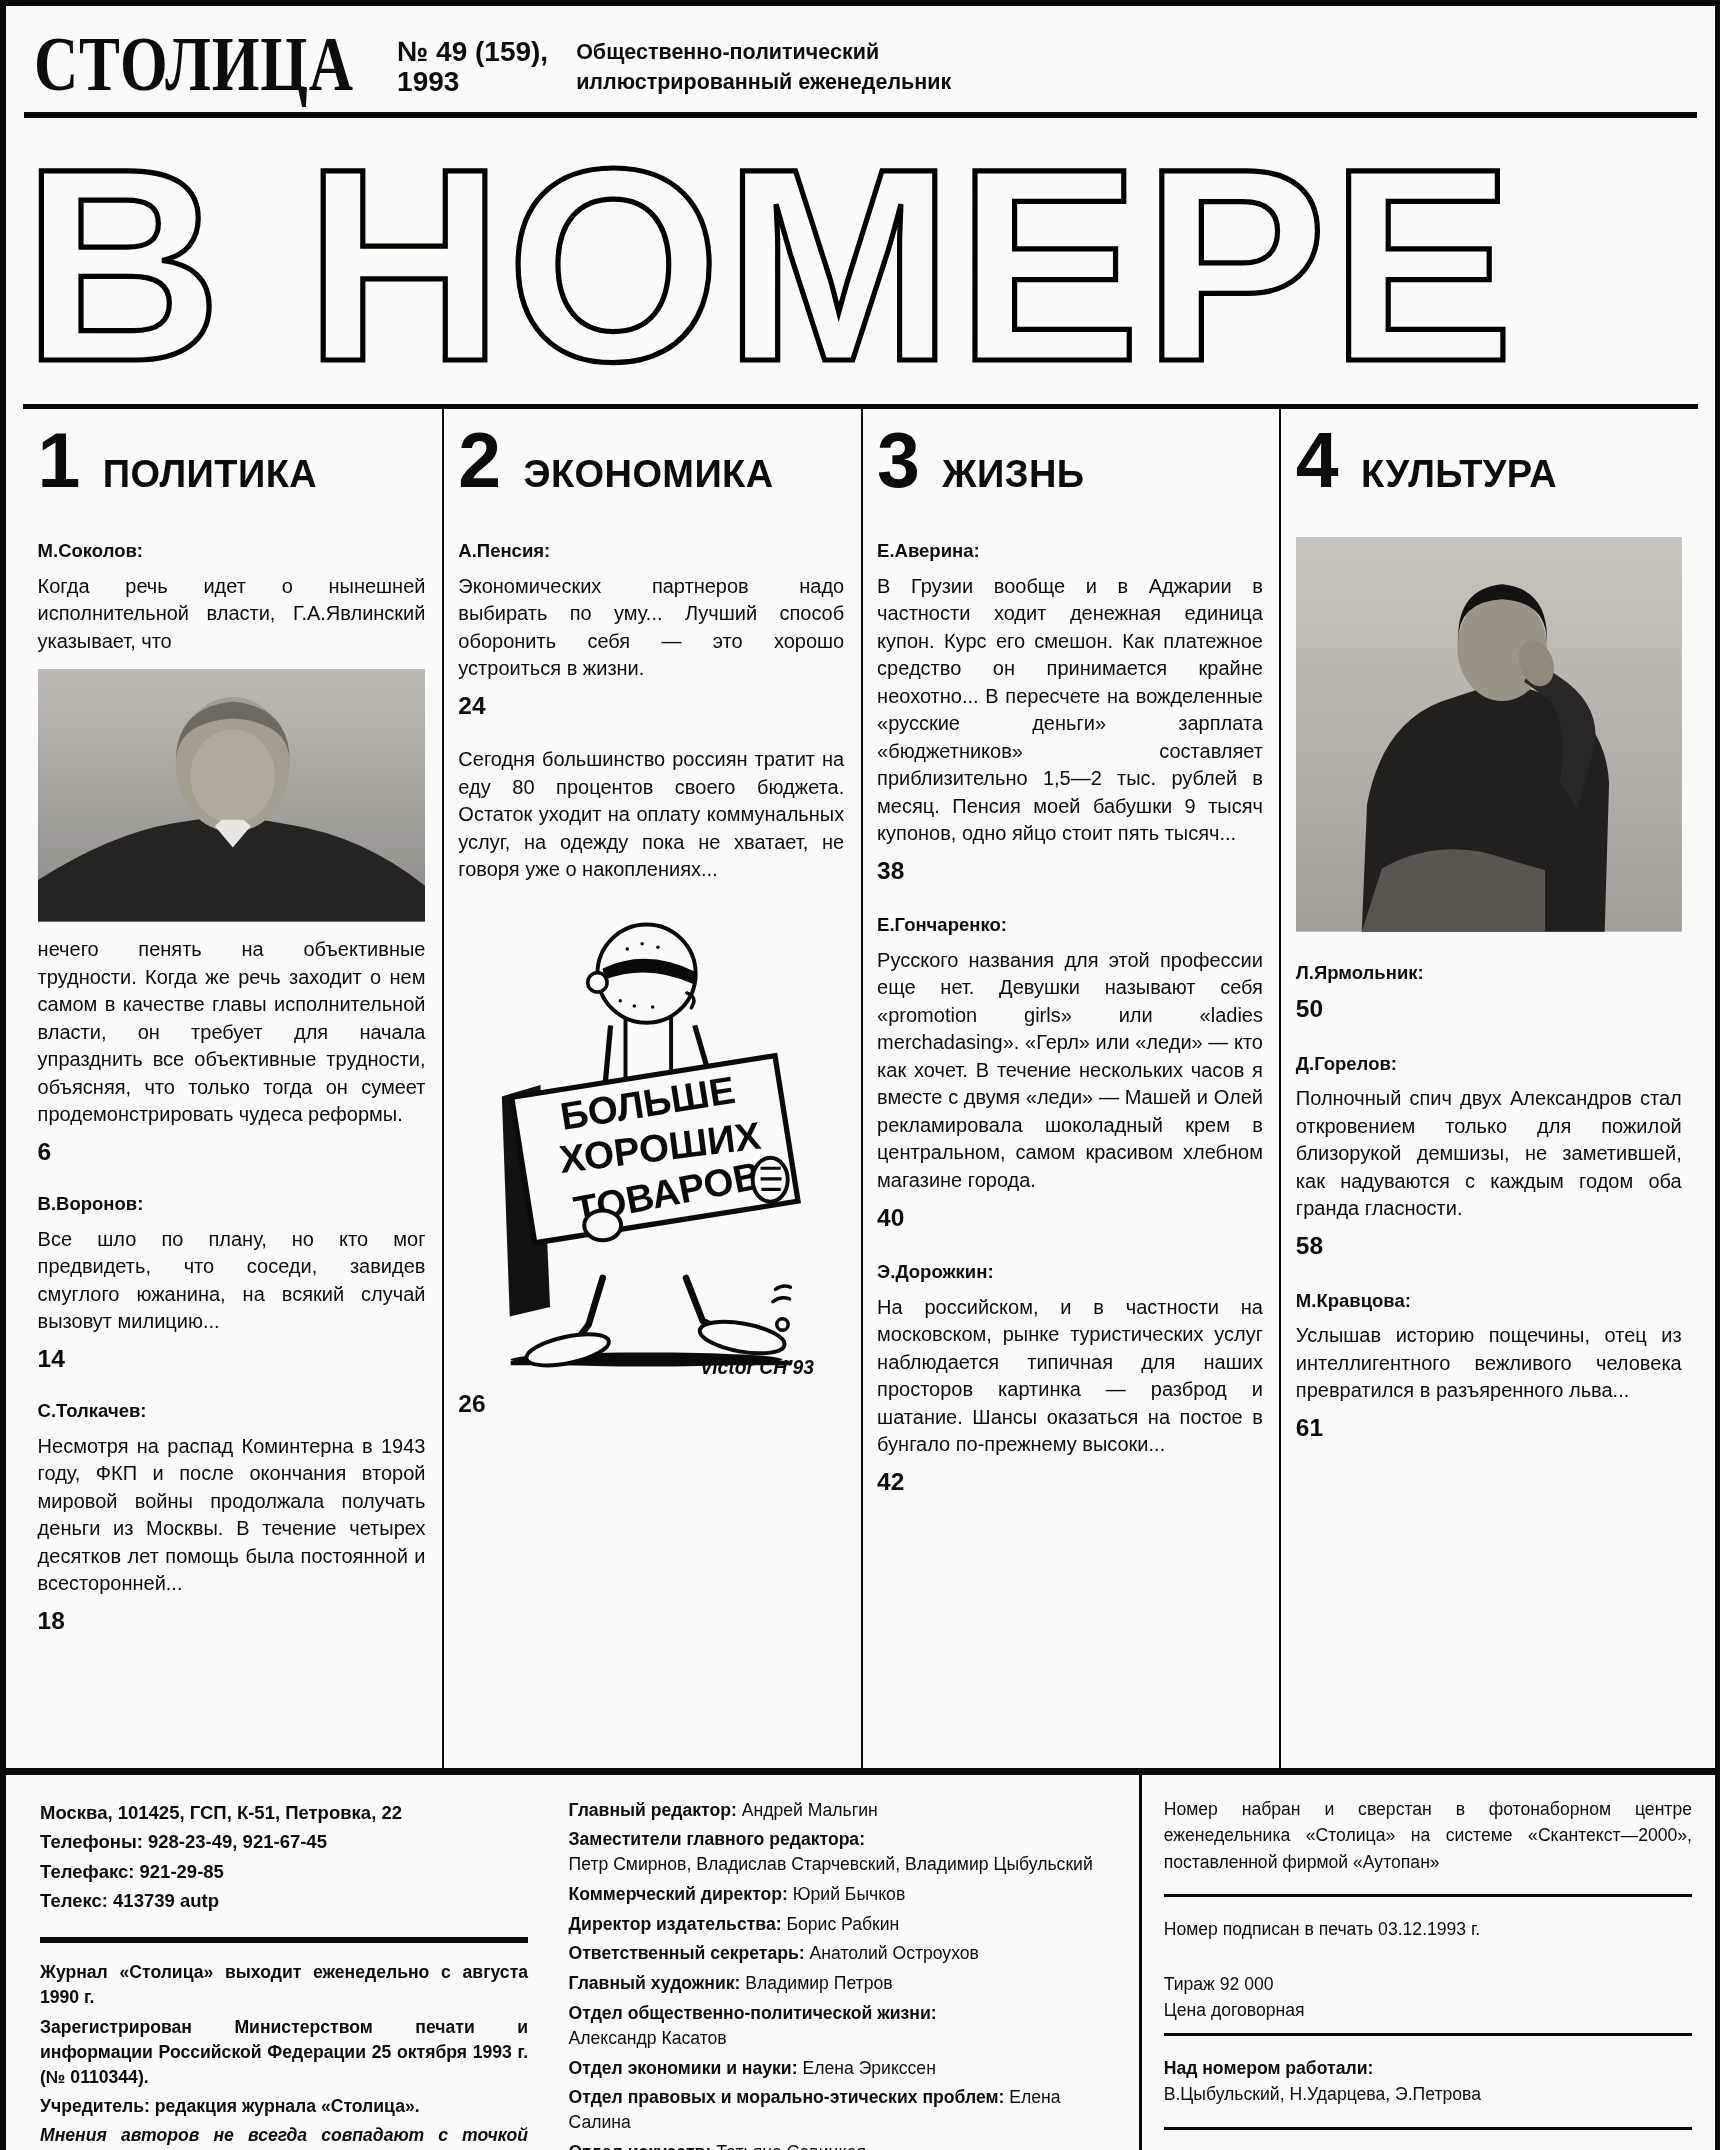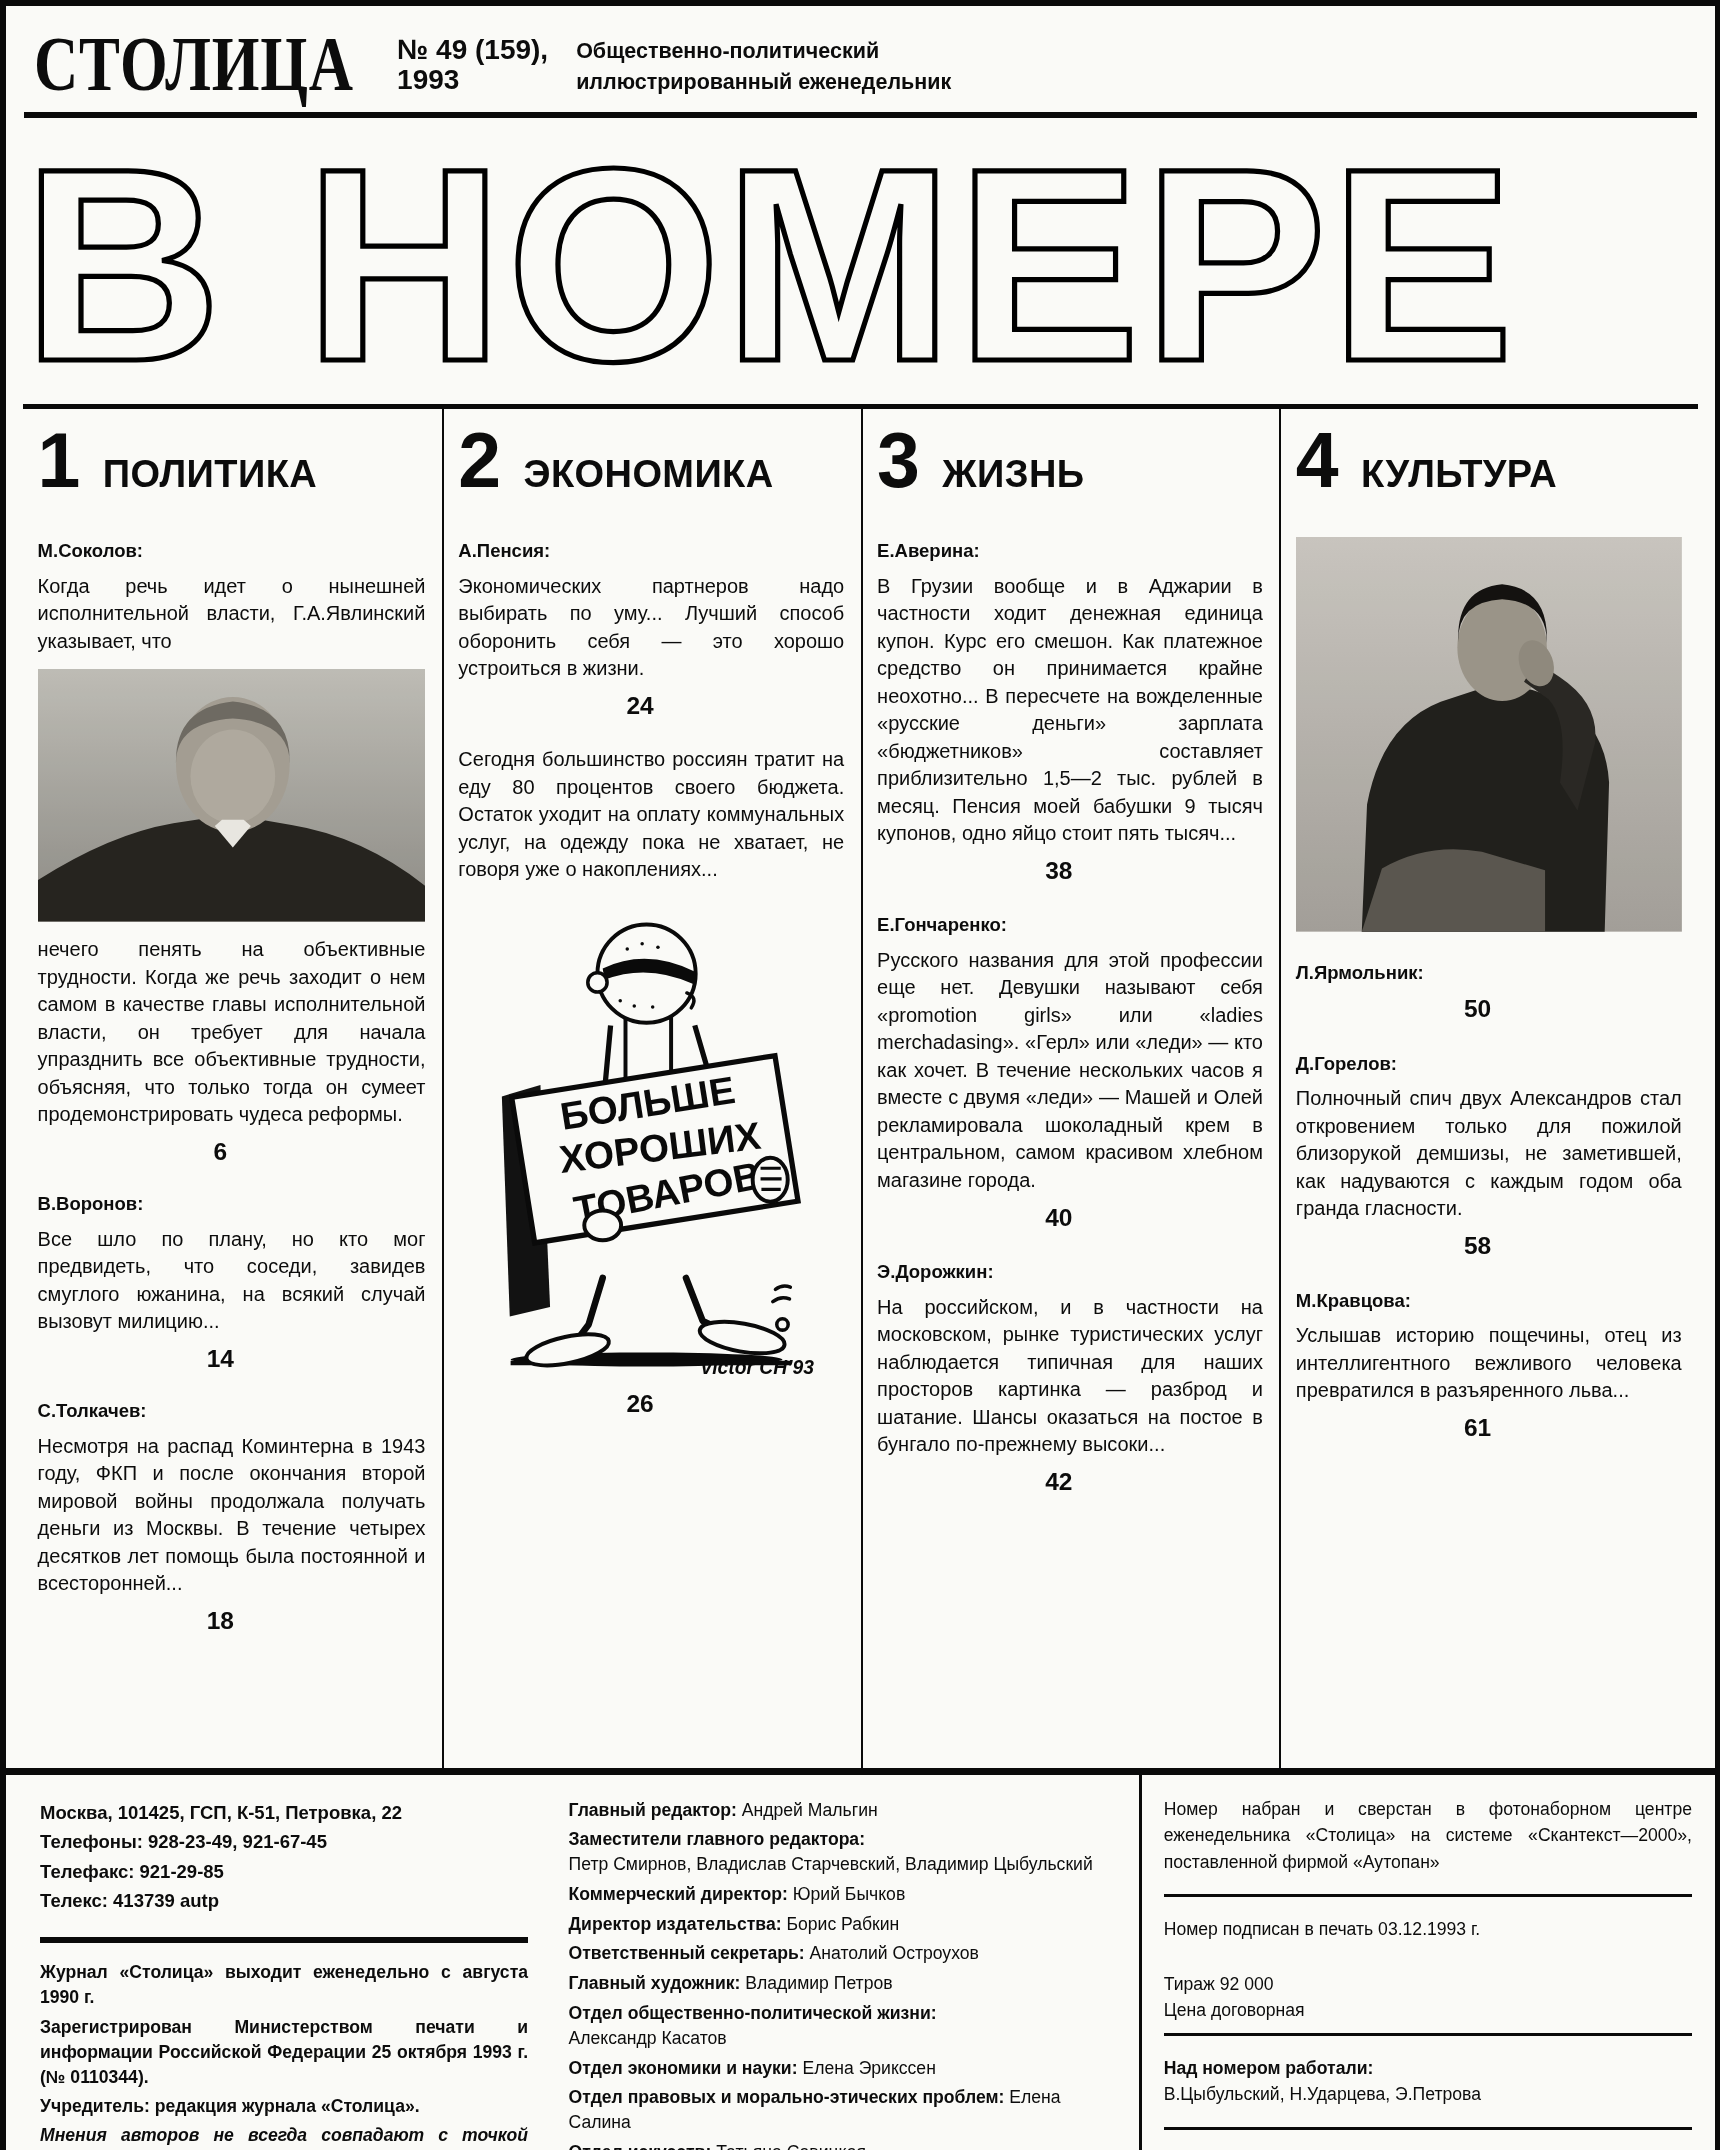--- a/index.html
+++ b/index.html
@@ -1,21 +1,21 @@
 <!DOCTYPE html>
 <html lang="ru" style="font-size:6.9px"><head>
 <meta charset="utf-8">
 <style>
   html,body{margin:0;padding:0;background:#fff;}
   #page{width:1721px;height:2397px;box-sizing:border-box;background:#fafaf7;
         border:6px solid #0a0a0a;position:relative;overflow:hidden;
         font-family:"Liberation Sans","DejaVu Sans",sans-serif;color:#0c0c0c;}
   .rule{background:#0a0a0a;}
   
-  .header{display:flex;align-items:center;padding:18px 26px 10.3px 27.5px;}
+  .header{display:flex;align-items:flex-end;padding:18px 26px 10.3px 27.5px;}
   .logo{font-family:"Liberation Serif","DejaVu Serif",serif;font-weight:bold;
         font-size:73px;line-height:1;letter-spacing:0.9px;display:inline-block;
         transform:scale(.84,1.08);transform-origin:left top;white-space:nowrap;}
   .issue{margin-left:-17px;font-weight:bold;font-size:28px;line-height:1.08;padding-top:9.5px;white-space:nowrap;}
   .subtitle{margin-left:28px;font-weight:bold;font-size:21.5px;line-height:1.4;padding-top:12px;white-space:nowrap;}
   .rule-header{height:6.9px;margin:4.3px 18px 0;}
   
   .big-title{padding:20px 17px 2.6px 17px;font-weight:bold;font-size:275px;line-height:.92;
              letter-spacing:3.4px;white-space:nowrap;color:#000;}
   @supports (-webkit-text-stroke:2px #000){
@@ -26,21 +26,21 @@
   .columns{display:grid;grid-template-columns:1fr 1fr 1fr 1fr;margin:0 17px;height:1359px;}
   .col{padding:21.5px 16.3px 8.6px 14.6px;overflow:hidden;}
   .col+.col{border-left:2.6px solid #0a0a0a;}
   .sec-head{display:flex;align-items:baseline;gap:22.4px;margin-bottom:41px;}
   .sec-num{font-size:77px;font-weight:bold;line-height:.78;}
   .sec-name{font-size:38px;font-weight:bold;letter-spacing:0.4px;}
   .entry{margin-top:26px;}
   .entry.first{margin-top:0;}
   .author{font-weight:bold;font-size:18.5px;line-height:27.5px;text-align:justify;}
   .body{font-size:20px;line-height:27.5px;text-align:justify;margin-top:8px;}
-  .page{font-weight:bold;font-size:24.5px;line-height:1;text-align:center;padding-right:22.4px;margin-top:11.2px;}
+  .page{font-weight:bold;font-size:24.5px;line-height:1;text-align:left;padding-right:22.4px;margin-top:11.2px;}
   .photo{display:block;width:100%;margin:13.8px 0 14.6px;}
   .photo svg,.cartoon svg{display:block;width:100%;height:auto;}
   .photo-tall{margin:1.7px 0 27px;}
   .cartoon{display:block;width:100%;margin-top:23px;}
   
   .rule-footer{height:6.9px;}
   .footer{display:grid;grid-template-columns:1.18fr 1.28fr 1.25fr;}
   .f-left{padding:23px 21.5px 8.6px 34px;font-size:17.6px;line-height:1.42;}
   .addr{font-weight:bold;text-align:left;font-size:18.5px;line-height:1.6;}
   .f-rule{height:6px;background:#0a0a0a;margin:21.5px 0 17px;}

